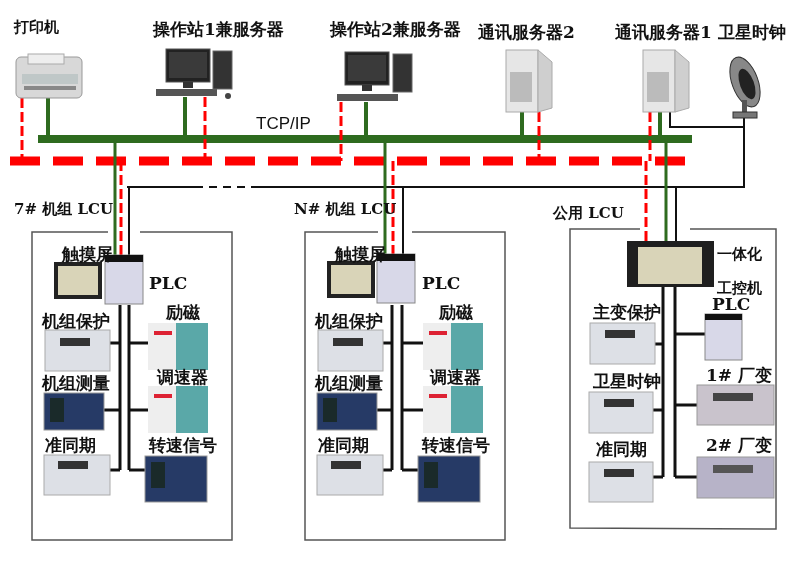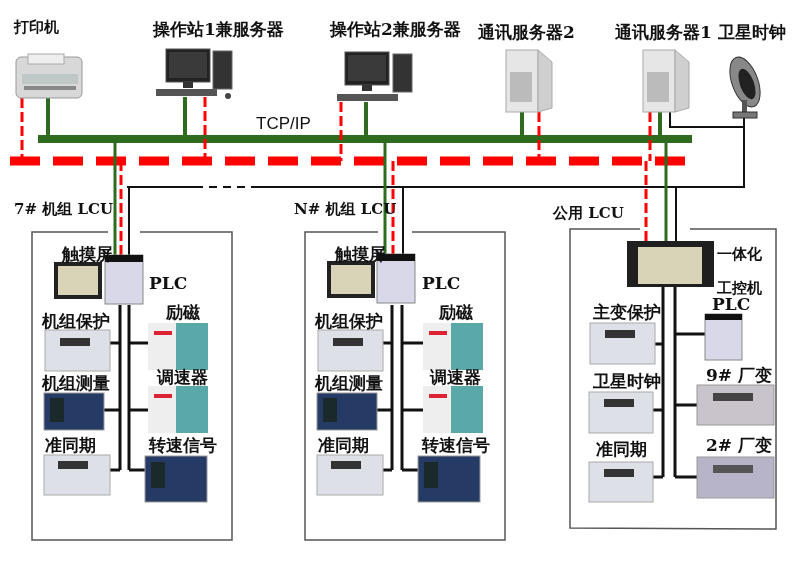--- a/index.html
+++ b/index.html
@@ -257,14 +257,14 @@
 <div class="lbl lbl-md" style="left:430px;top:369px">调速器</div>
 <div class="lbl lbl-md" style="left:422px;top:437px">转速信号</div>
 
 <div class="lbl lbl-lg" style="left:553px;top:206px">公用 LCU</div>
 <div class="lbl lbl-lg" style="left:717px;top:247px">一体化</div>
 <div class="lbl lbl-lg" style="left:717px;top:281px">工控机</div>
 <div class="lbl lbl-md" style="left:712px;top:296px">PLC</div>
 <div class="lbl lbl-md" style="left:593px;top:304px">主变保护</div>
 <div class="lbl lbl-md" style="left:593px;top:373px">卫星时钟</div>
 <div class="lbl lbl-md" style="left:596px;top:441px">准同期</div>
-<div class="lbl lbl-md" style="left:706px;top:367px">9# 厂变</div>
+<div class="lbl lbl-md" style="left:706px;top:367px">1# 厂变</div>
 <div class="lbl lbl-md" style="left:706px;top:437px">2# 厂变</div>
 
 </body></html>

